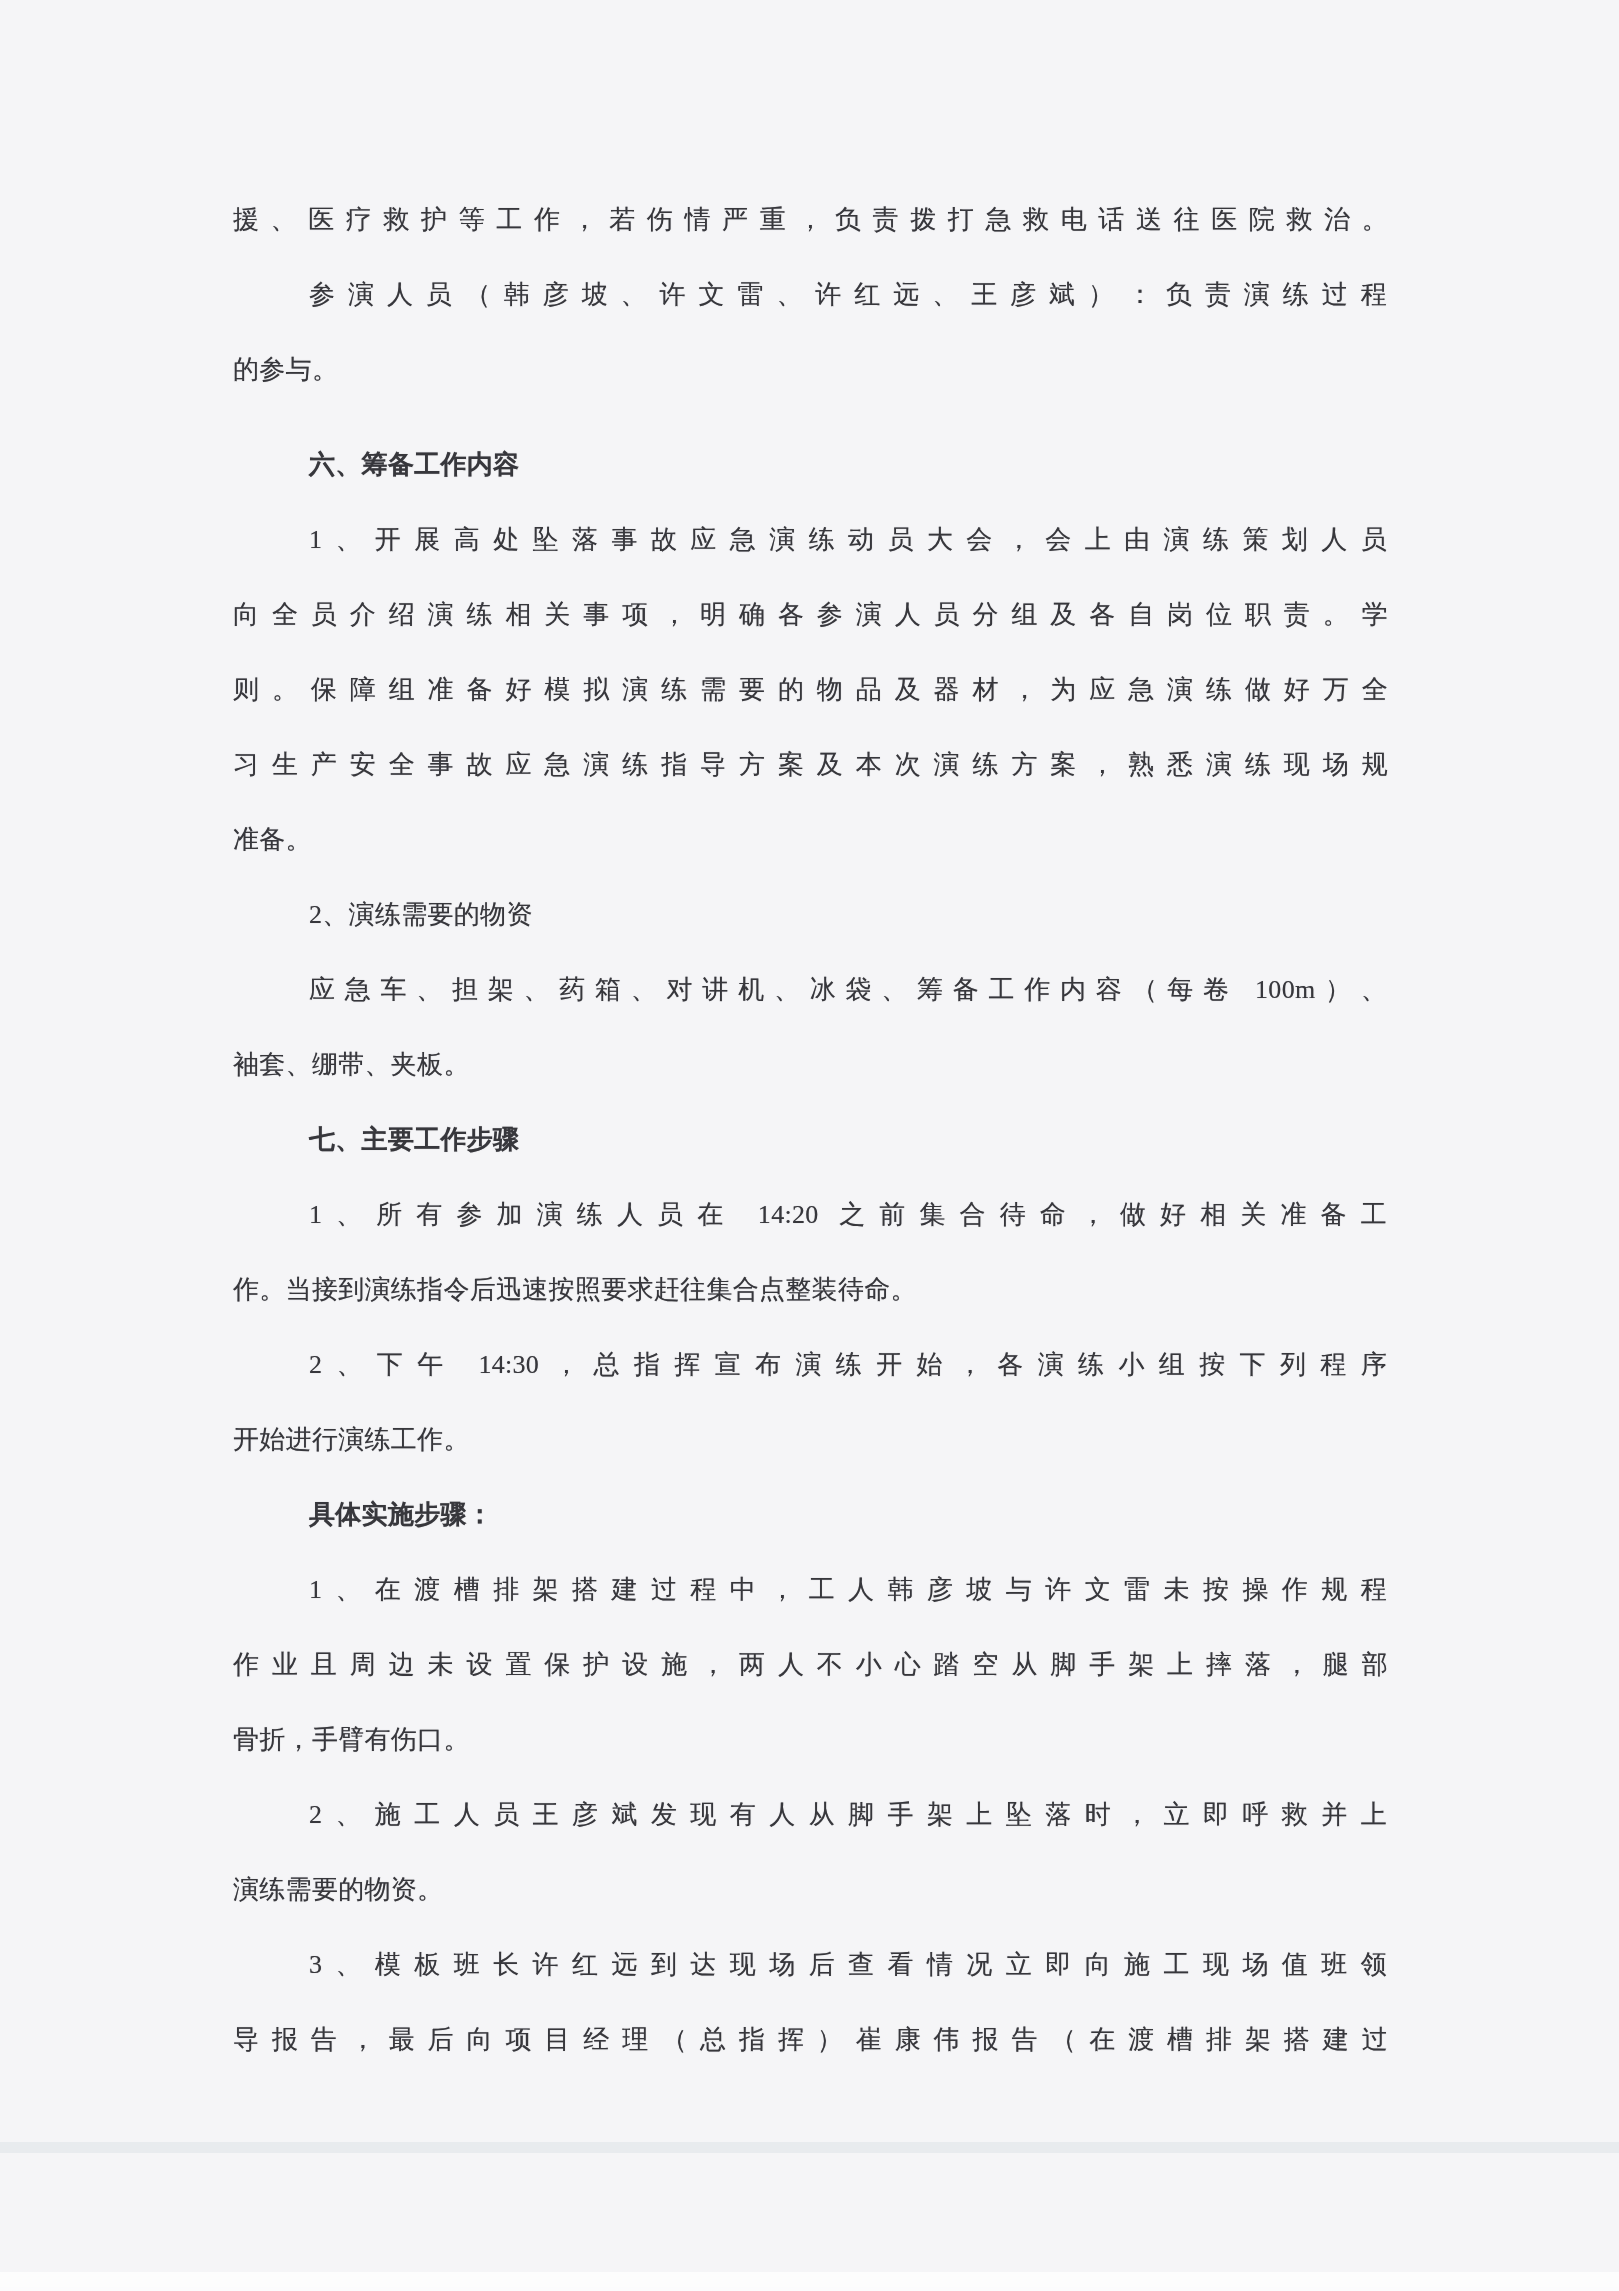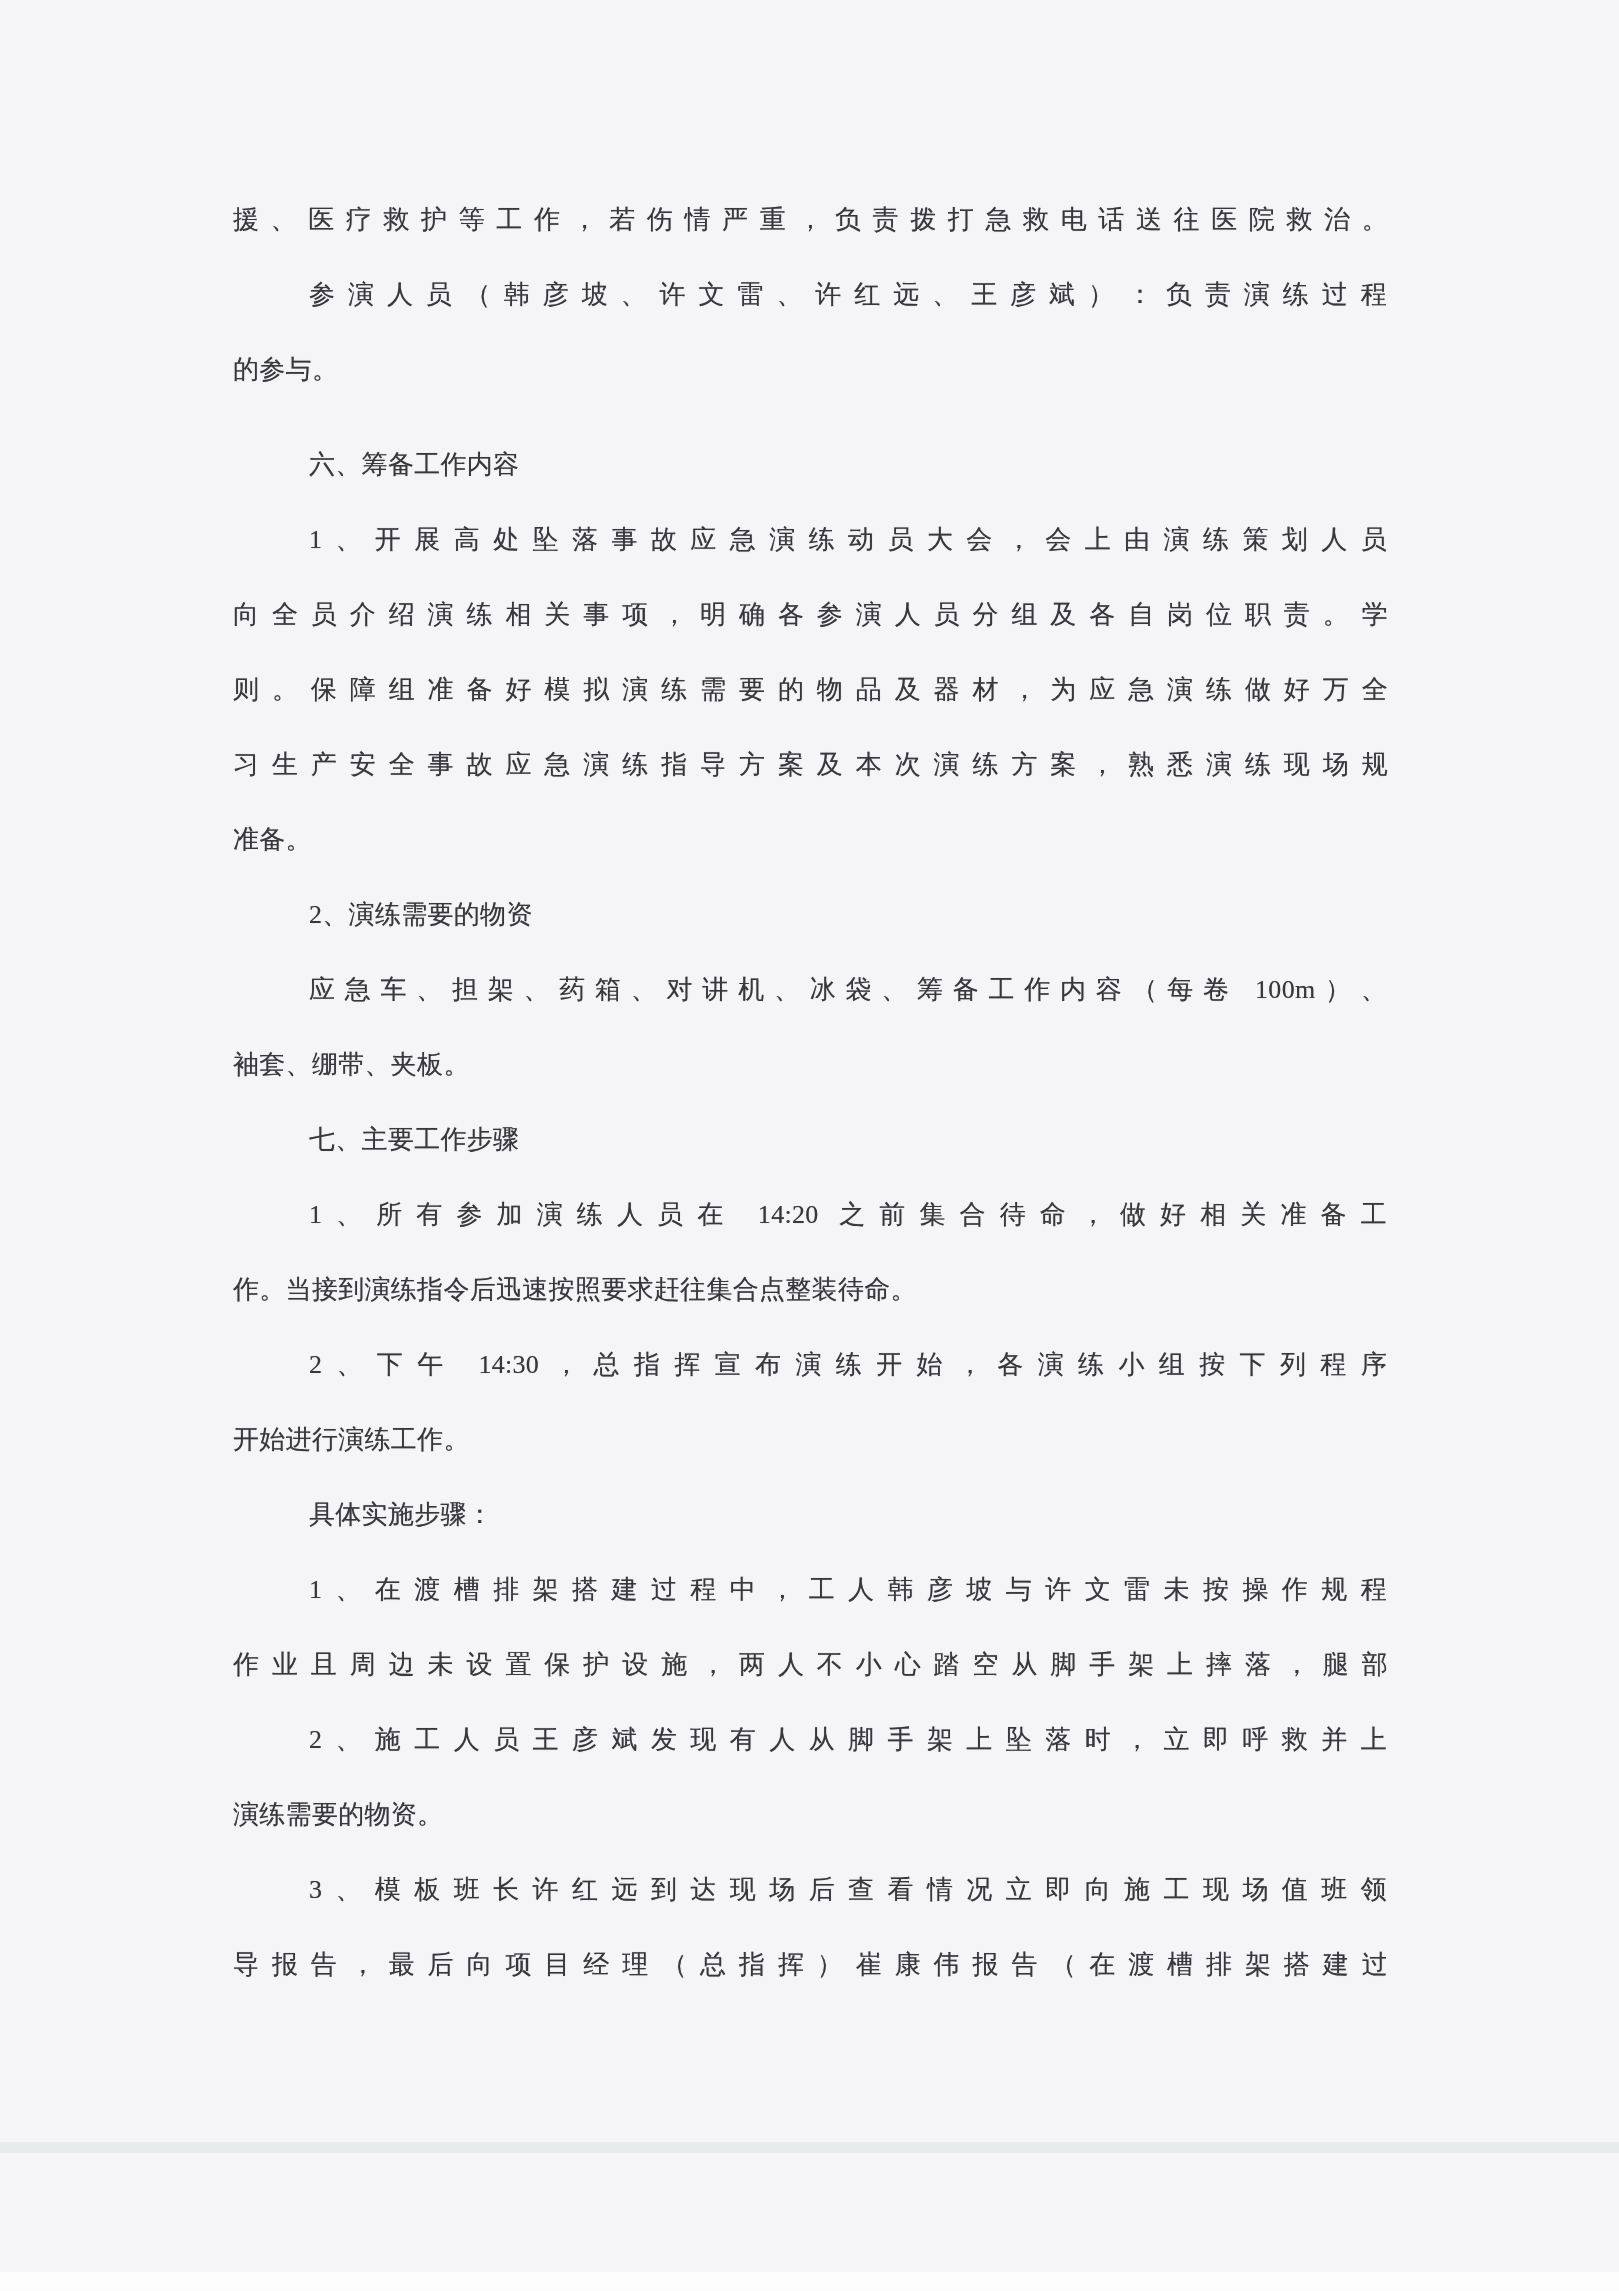--- a/index.html
+++ b/index.html
@@ -41,21 +41,21 @@
     text-align: justify;
     text-align-last: justify;
   }
   .line.indent {
     padding-left: 76px;
   }
   .line.indent.fill {
     width: 1078px;
   }
   .line.bold {
-    font-weight: 400;
+    font-weight: 700;
   }
   .line.space-before {
     margin-top: 19.6px;
   }
   .scan-streak {
     position: absolute;
     left: 0;
     top: 2142px;
     width: 100%;
     height: 10.8px;
@@ -90,20 +90,21 @@
       <div class="line indent fill">应急车、担架、药箱、对讲机、冰袋、筹备工作内容（每卷 100m）、</div>
       <div class="line">袖套、绷带、夹板。</div>
       <div class="line indent bold">七、主要工作步骤</div>
       <div class="line indent fill">1、所有参加演练人员在 14:20 之前集合待命，做好相关准备工</div>
       <div class="line">作。当接到演练指令后迅速按照要求赶往集合点整装待命。</div>
       <div class="line indent fill">2、下午 14:30，总指挥宣布演练开始，各演练小组按下列程序</div>
       <div class="line">开始进行演练工作。</div>
       <div class="line indent bold">具体实施步骤：</div>
       <div class="line indent fill">1、在渡槽排架搭建过程中，工人韩彦坡与许文雷未按操作规程</div>
       <div class="line fill">作业且周边未设置保护设施，两人不小心踏空从脚手架上摔落，腿部</div>
+      <div class="line">骨折，手臂有伤口。</div>
       <div class="line indent fill">2、施工人员王彦斌发现有人从脚手架上坠落时，立即呼救并上</div>
       <div class="line">演练需要的物资。</div>
       <div class="line indent fill">3、模板班长许红远到达现场后查看情况立即向施工现场值班领</div>
       <div class="line fill">导报告，最后向项目经理（总指挥）崔康伟报告（在渡槽排架搭建过</div>
     </div>
   <div class="scan-streak"></div>
   <div class="bottom-strip"></div>
 </div>
 
 

